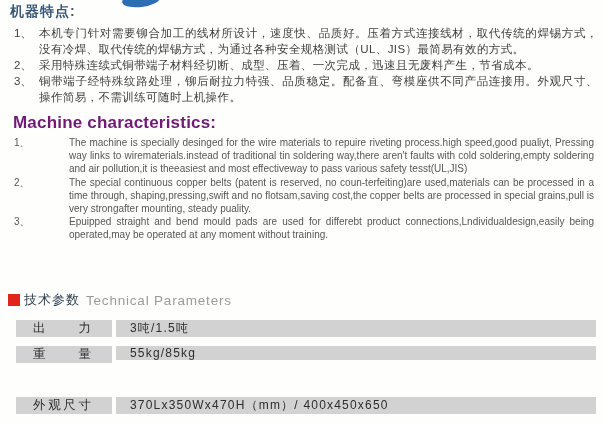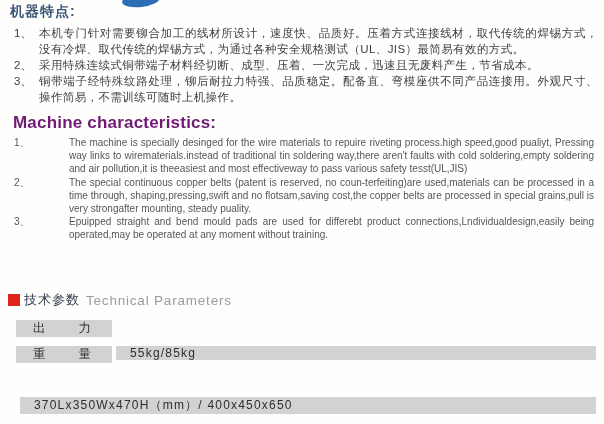--- a/index.html
+++ b/index.html
@@ -121,25 +121,29 @@
   <span class="red-square"></span>
   <span class="params-title-cn">技术参数</span>
   <span class="params-title-en">Technical Parameters</span>
 </div>
 
 <div class="params-table">
   <div class="p-row gray">
     <div class="cell-label">
         <span class="lbl">出力</span>
       </div>
+    <div class="cell-value">3吨/1.5吨</div>
   </div>
   <div class="p-row gray">
     <div class="cell-label">
         <span class="lbl">重量</span>
       </div>
     <div class="cell-value">55kg/85kg</div>
   </div>
   <div class="p-row">
   </div>
   <div class="p-row gray">
+    <div class="cell-label">
+        <span class="lbl">外观尺寸</span>
+      </div>
     <div class="cell-value">370Lx350Wx470H（mm）/ 400x450x650</div>
   </div>
 </div>
 
 </body></html>

